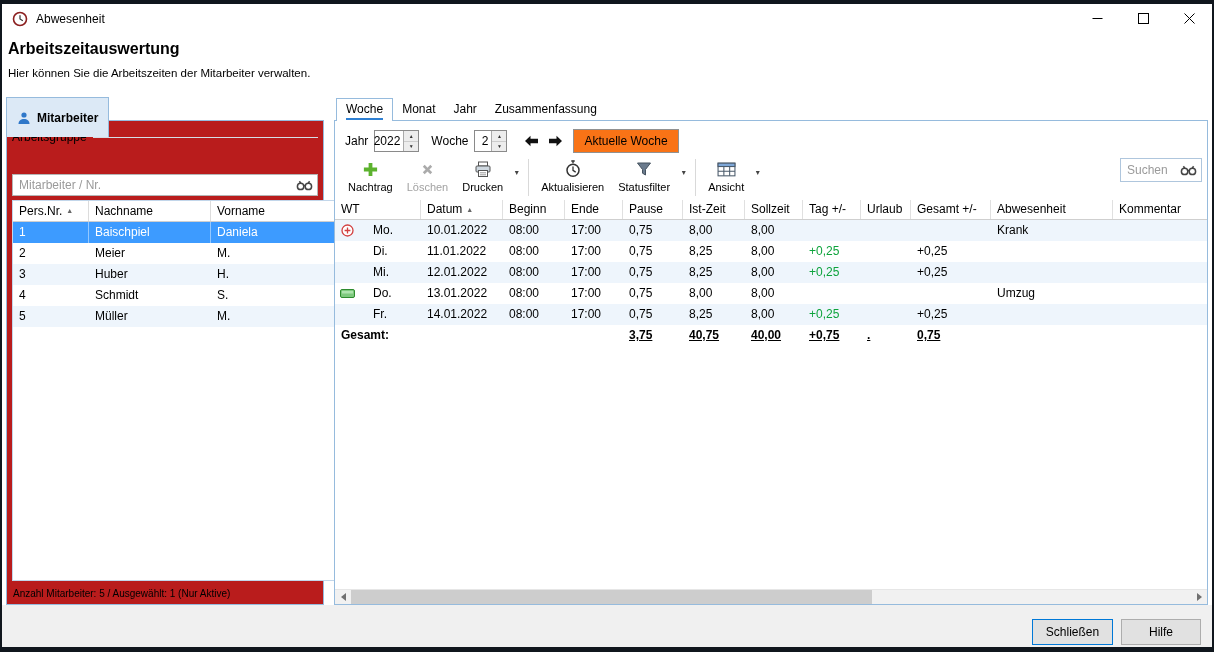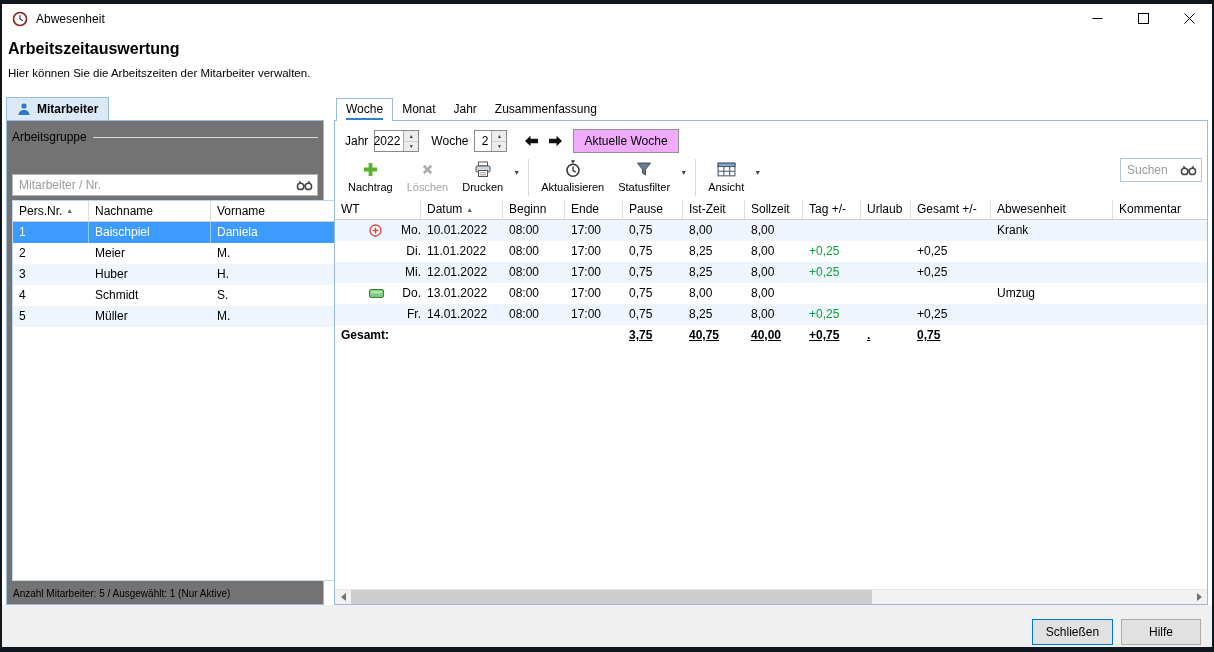--- a/index.html
+++ b/index.html
@@ -18,22 +18,22 @@
   .app-icon{margin-left:10px;display:flex;align-items:center;}
   .win-title{margin-left:8px;font-size:12px;}
   .win-controls{margin-left:auto;display:flex;height:100%;}
   .win-btn{width:46px;height:100%;display:flex;align-items:center;justify-content:center;cursor:pointer;background:#fff;border:none;}
 
   
   .page-title{position:absolute;left:8px;top:40px;font-size:16px;font-weight:bold;}
   .page-subtitle{position:absolute;left:8px;top:67px;font-size:11.5px;}
 
   
-  .left-tab{position:absolute;left:6px;top:97px;height:23px;padding:0 10px;background:#dce9f6;border:1px solid #96bbdd;border-bottom:none;display:flex;align-items:center;gap:6px;z-index:3;font-weight:bold;}
-  .left-panel{position:absolute;left:6px;top:120px;width:318px;height:485px;background:#737373;border:1px solid #96bbdd;}
+  .left-tab{position:absolute;left:6px;top:97px;height:40px;padding:0 10px;background:#dce9f6;border:1px solid #96bbdd;border-bottom:none;display:flex;align-items:center;gap:6px;z-index:3;font-weight:bold;}
+  .left-panel{position:absolute;left:6px;top:120px;width:318px;height:485px;background:#b91c1c;border:1px solid #96bbdd;}
   .group-row{position:absolute;left:5px;right:5px;top:9px;display:flex;align-items:center;}
   .group-line{flex:1;height:1px;background:#d5dde5;margin-left:6px;}
   .combo{position:absolute;left:5px;top:27px;width:306px;height:22px;border:1px solid #979797;background:linear-gradient(#f7f7f7,#e7e7e7);display:flex;align-items:center;padding:0 6px;gap:6px;cursor:pointer;}
   .combo-arrow{margin-left:auto;font-size:8px;color:#555;}
   .search-wrap{position:absolute;left:5px;top:53px;width:306px;height:22px;}
   .search-wrap input{width:100%;height:100%;border:1px solid #b5b5b5;padding:0 26px 0 6px;font:12px "Liberation Sans","DejaVu Sans",sans-serif;color:#333;background:#fff;}
   .search-wrap input::placeholder{color:#9a9a9a;}
   .bino{position:absolute;right:5px;top:5px;display:flex;}
 
   .emp-table{position:absolute;left:5px;top:79px;width:332px;height:381px;background:#fff;border:1px solid #c2d6ea;overflow:hidden;}
@@ -60,21 +60,21 @@
   .controls{position:absolute;left:10px;top:8px;height:24px;display:flex;align-items:center;}
   .ctl-label{margin-right:6px;}
   .spin{display:flex;height:22px;border:1px solid #8a8a8a;background:#fff;margin-right:12px;}
   .spin-val{display:flex;align-items:center;justify-content:flex-end;padding:0 3px;}
   .spin.year .spin-val{width:28px;}
   .spin.week .spin-val{width:16px;}
   .spin-btns{display:flex;flex-direction:column;width:15px;border-left:1px solid #aaa;}
   .spin-btns span{flex:1;display:flex;align-items:center;justify-content:center;font-size:5px;color:#333;background:#ededed;cursor:pointer;}
   .spin-btns span:first-child{border-bottom:1px solid #ccc;}
   .nav-btn{width:24px;height:22px;display:flex;align-items:center;justify-content:center;background:transparent;border:none;cursor:pointer;}
-  .btn-current{height:24px;margin-left:6px;padding:0 10px;background:#f0abfc;border:1px solid #919191;font:12px "Liberation Sans","DejaVu Sans",sans-serif;cursor:pointer;}
+  .btn-current{height:24px;margin-left:6px;padding:0 10px;background:#f97316;border:1px solid #919191;font:12px "Liberation Sans","DejaVu Sans",sans-serif;cursor:pointer;}
 
   
   .toolbar{position:absolute;left:6px;top:36px;right:5px;height:42px;display:flex;align-items:flex-start;}
   .tool{display:flex;flex-direction:column;align-items:center;padding:2px 7px;gap:2px;cursor:pointer;background:transparent;border:none;}
   .tool-icon{height:20px;display:flex;align-items:center;}
   .tool-label{font-size:11px;font-family:"Liberation Sans","DejaVu Sans",sans-serif;}
   .tool.disabled .tool-label{color:#a2a2a2;}
   .drop{width:13px;height:24px;display:flex;align-items:center;justify-content:center;font-size:8px;color:#444;margin-top:3px;cursor:pointer;}
   .tsep{width:1px;background:#d9d9d9;height:37px;margin:2px 5px 0;}
   .tb-spacer{flex:1;}
@@ -85,21 +85,21 @@
 
   
   .rt-head,.rt-row{display:grid;grid-template-columns:86px 82px 62px 58px 60px 62px 58px 58px 50px 80px 122px 1fr;}
   .rt-head{position:absolute;left:0;right:0;top:79px;height:20px;line-height:19px;border-bottom:1px solid #cfcfcf;background:#fff;}
   .rt-head .hc{border-right:1px solid #e0e0e0;padding-left:6px;display:flex;align-items:center;gap:4px;overflow:hidden;white-space:nowrap;}
   .rt-head .hc:last-child{border-right:none;}
   .rt-rows{position:absolute;left:0;right:0;top:99px;}
   .rt-row{height:21px;line-height:21px;}
   .rt-row.alt{background:#eef5fc;}
   .rt-row .c{padding-left:6px;overflow:hidden;white-space:nowrap;}
-  .c-wt{display:flex;align-items:center;padding-left:4px !important;gap:17px;justify-content:flex-end;}
+  .c-wt{display:flex;align-items:center;padding-left:4px !important;gap:17px;}
   .icon-slot{width:17px;display:flex;justify-content:center;align-items:center;}
   .cell-pos{color:#0da33c;}
   .rt-row.total{font-weight:bold;background:#fff;}
   .rt-row.total .u{text-decoration:underline;}
 
   
   .hscroll{position:absolute;left:0;right:0;bottom:0;height:15px;background:#f1f1f1;display:flex;border-top:1px solid #e6e6e6;}
   .hs-btn{width:16px;height:100%;display:flex;align-items:center;justify-content:center;background:#f1f1f1;border:none;cursor:pointer;}
   .tri-left{width:0;height:0;border-style:solid;border-width:4px 5px 4px 0;border-color:transparent #707070 transparent transparent;}
   .tri-right{width:0;height:0;border-style:solid;border-width:4px 0 4px 5px;border-color:transparent transparent transparent #707070;}

